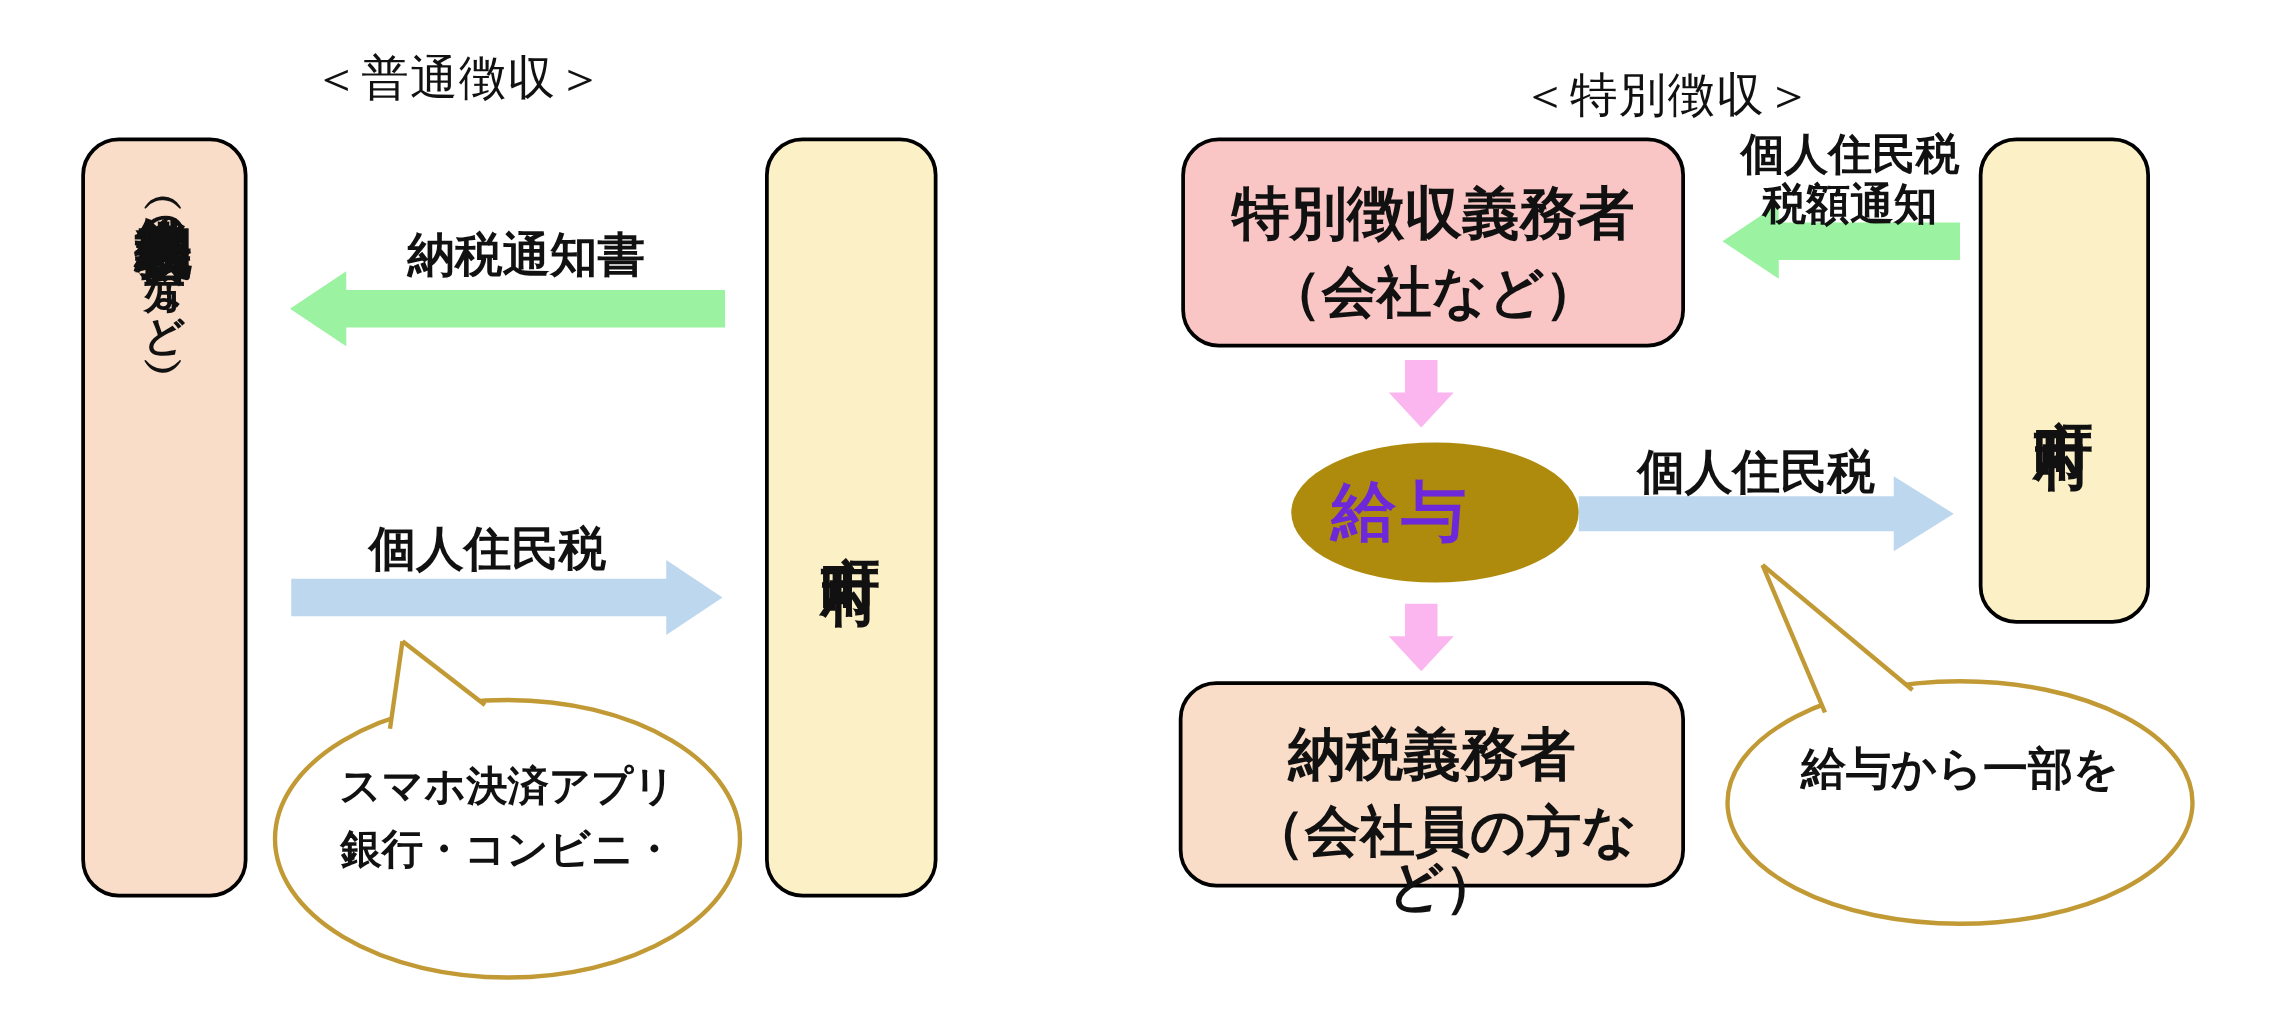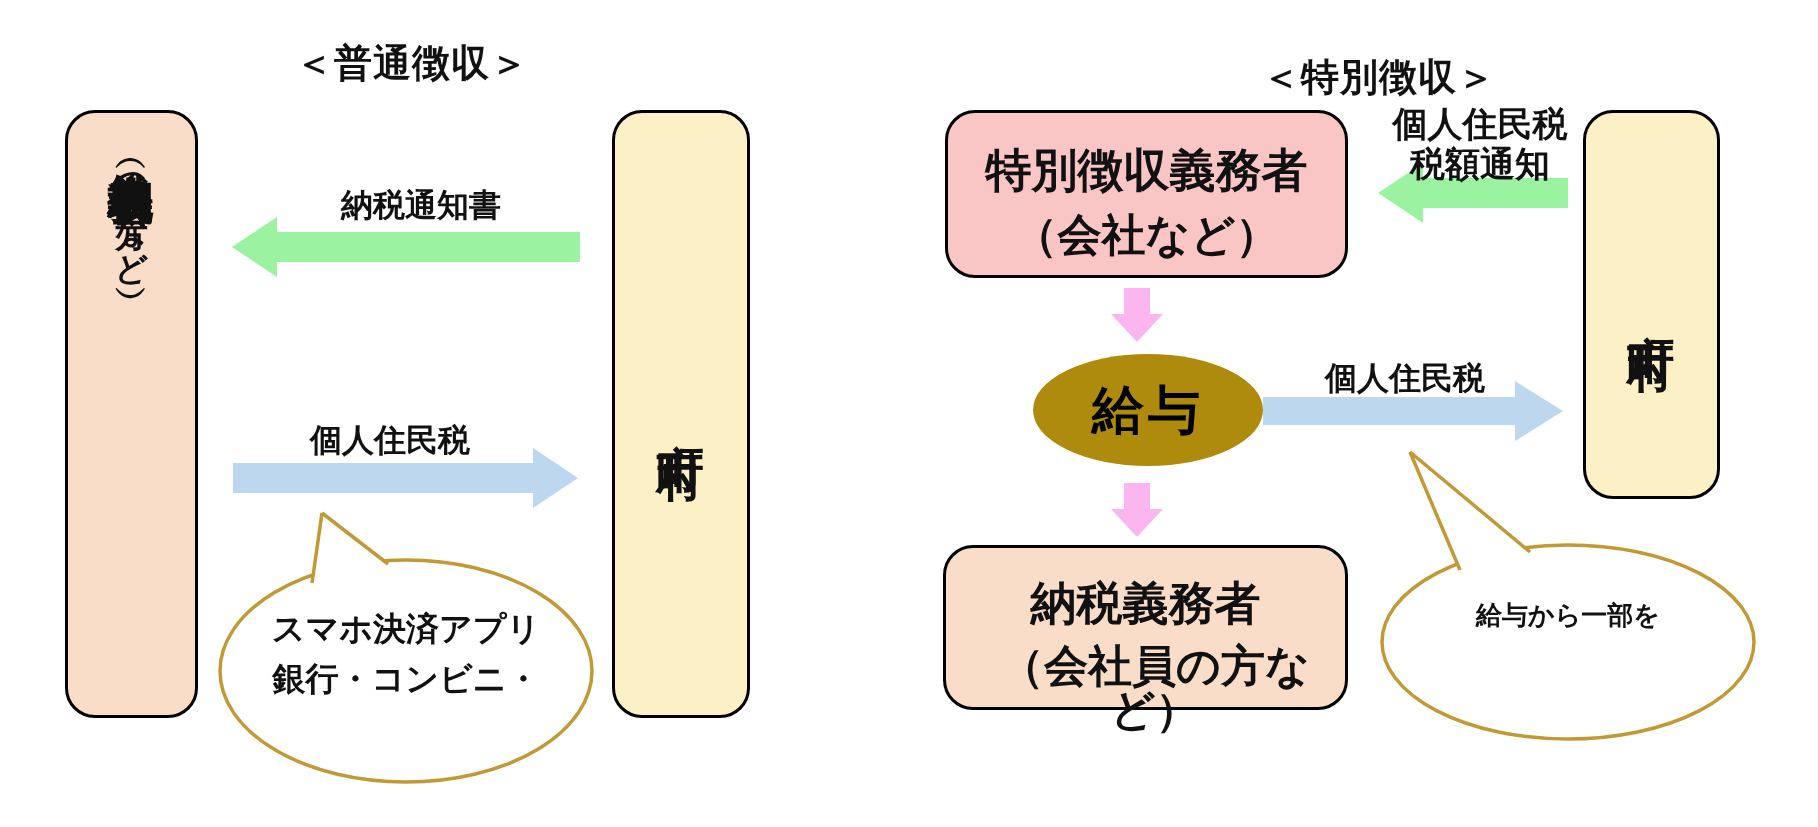--- a/index.html
+++ b/index.html
@@ -11,22 +11,22 @@
     background: #ffffff;
     font-family: "Liberation Sans", sans-serif;
     color: #111111;
     overflow: hidden;
   }
   .abs { position: absolute; }
   svg.layer { position: absolute; left: 0; top: 0; width: 1818px; height: 827px; }
 
   .diagram-title {
     font-size: 38px;
-    font-weight: bold;
-    text-align: center;
+    font-weight: normal;
+    text-align: left;
     line-height: 42px;
     letter-spacing: 1px;
   }
   .roundbox {
     position: absolute;
     border: 3px solid #000000;
     border-radius: 30px;
   }
   .peach { background: #F9DDC9; }
   .pinkbox { background: #F9C6C5; }
@@ -38,21 +38,21 @@
     text-orientation: mixed;
     font-weight: bold;
     white-space: nowrap;
   }
   .vbig { font-size: 46px; letter-spacing: 2px; }
   .vsmall { font-size: 33px; letter-spacing: 1px; }
   .vmuni { font-size: 47px; letter-spacing: 5px; }
 
   .arrow-label {
     position: absolute;
-    font-size: 32px;
+    font-size: 38px;
     font-weight: bold;
     text-align: center;
     line-height: 42px;
   }
   .notice-label-right {
     position: absolute;
     font-size: 35px;
     font-weight: bold;
     text-align: center;
     line-height: 40px;
@@ -64,36 +64,36 @@
     line-height: 54px;
   }
   .hbox-sub {
     font-size: 44px;
     font-weight: bold;
     text-align: center;
     line-height: 44px;
   }
   .salary-label {
     position: absolute;
-    left: 1033px; top: 354px;
+    left: 1006px; top: 354px;
     width: 230px; height: 112px;
-    color: #000000;
+    color: #6d28d9;
     font-size: 52px;
     font-weight: bold;
     text-align: center;
     line-height: 112px;
     letter-spacing: 4px;
   }
   .bubble-text {
     position: absolute;
     font-weight: bold;
     text-align: center;
   }
   .bubble-text-left { left: 226px; top: 604px; width: 360px; font-size: 33px; line-height: 50px; }
-  .bubble-text-right { left: 1408px; top: 585px; width: 320px; font-size: 26px; line-height: 60px; }
+  .bubble-text-right { left: 1408px; top: 585px; width: 320px; font-size: 36px; line-height: 60px; }
 </style>
 </head>
 <body>
 
 <div id="canvas">
 
   <svg class="layer" viewBox="0 0 1818 827">
 
     <polygon points="232,247 277,217 277,232 580,232 580,262 277,262 277,277" fill="#9BF2A1"></polygon>
 

